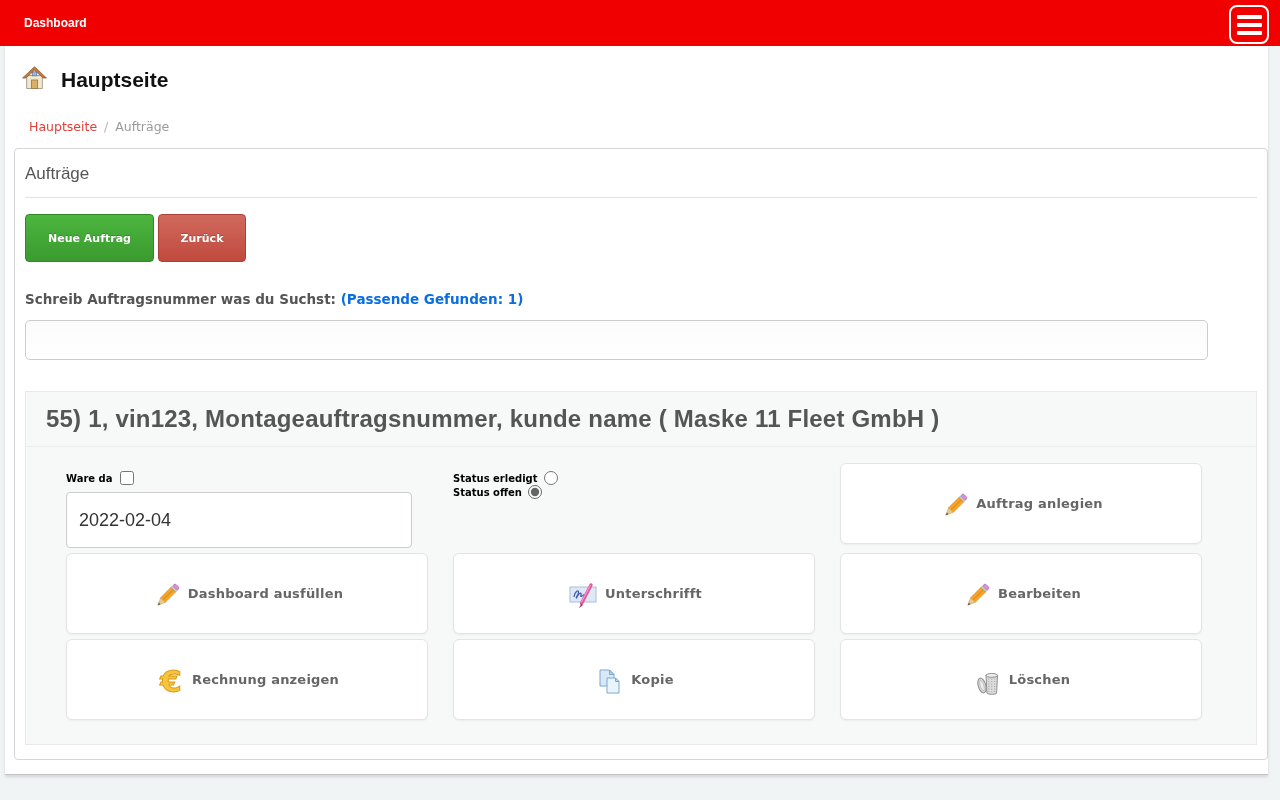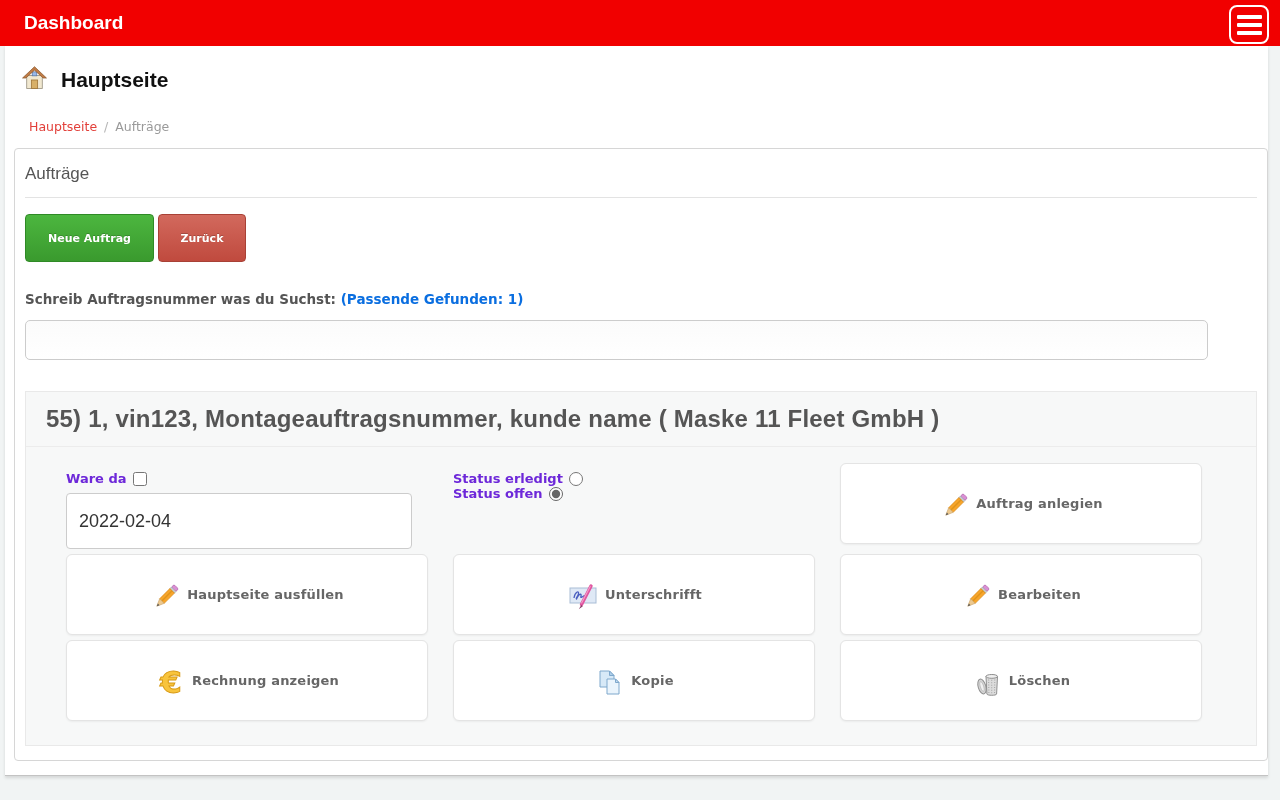--- a/index.html
+++ b/index.html
@@ -1,21 +1,21 @@
 <!DOCTYPE html>
 <html><head>
 <meta charset="utf-8">
 <style>
   * { margin:0; padding:0; box-sizing:border-box; }
   html,body { width:1280px; height:800px; overflow:hidden; }
   body { background:#f1f4f4; font-family:"Liberation Sans", sans-serif; }
 
   
   .topbar { height:46px; background:#f10000; display:flex; align-items:center; position:relative; }
-  .topbar-title { color:#fff; font-weight:bold; font-size:19px; margin-left:24px; }
+  .topbar-title { color:#fff; font-weight:bold; font-size:12px; margin-left:24px; }
   .menu-btn { position:absolute; right:11px; top:5px; width:40px; height:39px;
               border:2px solid #fff; border-radius:8px; background:#f10000;
               display:flex; flex-direction:column; justify-content:center; gap:4px; cursor:pointer; }
   .menu-btn span { display:block; width:25px; height:4px; background:#fff; margin:0 auto; border-radius:1px; }
 
   
   .content { background:#fff; margin:0 12px 0 5px; padding:16px 0 14px 0;
              border-bottom:1px solid #c3c3c3; box-shadow:0 2px 3px rgba(0,0,0,.12); }
 
   .page-head { display:flex; align-items:center; gap:13px; padding:2px 0 0 16px; }
@@ -49,21 +49,21 @@
                   outline:none; display:block; }
 
   
   .record { margin-top:31px; background:#f7f8f8; border:1px solid #e9e9e9; border-radius:0;
             padding-bottom:24px; }
   .record-heading { padding:13px 20px 13px 20px; font-size:24px; font-weight:bold; color:#555;
                     border-bottom:1px solid #ececec; letter-spacing:.2px; }
   .record-grid { margin-top:16px; padding:0 54px 0 40px; display:grid;
                  grid-template-columns:repeat(3,1fr); column-gap:25px; row-gap:5px; }
 
-  .small-label { font-family:"DejaVu Sans", sans-serif; font-weight:bold; font-size:13px; color:#6d28d9; }
+  .small-label { font-family:"DejaVu Sans", sans-serif; font-weight:bold; font-size:10px; color:#000000; }
   .ware-row { display:flex; align-items:center; gap:7px; padding-top:8px; }
   .ware-row input { width:14px; height:14px; accent-color:#777; }
   .date-input { margin-top:7px; width:346px; height:56px; border:1px solid #ccc; border-radius:4px;
                 background:#fff; padding:0 12px; font-size:18px; color:#333; outline:none; }
 
   .status-col { padding-top:8px; display:flex; flex-direction:column; }
   .status-row { display:flex; align-items:center; gap:6px; }
   .status-row input { width:14px; height:14px; accent-color:#666; }
 
   .action-card { background:#fff; border:1px solid #e4e4e4; border-radius:6px; height:81px;
@@ -167,21 +167,21 @@
                   <g transform="rotate(45 16 16)">
                 <rect x="12.8" y="1.5" width="6.4" height="3.8" rx="1.7" fill="#da8fd4" stroke="#b468ae" stroke-width="0.7"></rect>
                 <rect x="12.8" y="5.1" width="6.4" height="2.3" fill="#c9cdd2" stroke="#9aa0a8" stroke-width="0.6"></rect>
                 <rect x="12.8" y="7.3" width="6.4" height="14.5" fill="#f7a52b" stroke="#d8860f" stroke-width="0.7"></rect>
                 <line x1="16" y1="7.3" x2="16" y2="21.8" stroke="#e0941c" stroke-width="1.4"></line>
                 <path d="M12.8 21.8 L19.2 21.8 L16 29 Z" fill="#edc98f" stroke="#c9a265" stroke-width="0.6"></path>
                 <path d="M14.9 26.4 L17.1 26.4 L16 29 Z" fill="#555"></path>
               </g>
                 </svg>
             </span>
-            <span class="action-label">Hauptseite ausfüllen</span>
+            <span class="action-label">Dashboard ausfüllen</span>
           </div>
 
           <div class="action-card">
             <span class="icon">
               <svg width="34" height="32" viewBox="0 0 34 32">
                 <rect x="4" y="7" width="26" height="15" fill="#dfe9f6" stroke="#a9bdd6"></rect>
                 <path d="M8 17 C9 10.5, 13 9.5, 12.5 12.5 C12 15.5, 9.5 17.5, 10.5 18 C12 14.5, 14.5 12, 15 13.5 C15.5 15, 14 17, 15.5 16.3 C17 15.6, 18 14.2, 19 14.8" stroke="#4a5fc0" fill="none" stroke-width="1.3"></path>
                 <line x1="25" y1="5" x2="15.5" y2="23.5" stroke="#e055a0" stroke-width="3.4" stroke-linecap="round"></line>
                 <line x1="24.2" y1="5.4" x2="15.6" y2="22" stroke="#f49cc8" stroke-width="1.1" stroke-linecap="round"></line>
                 <path d="M15.2 24 L12.8 28.2 L16.8 25.2 Z" fill="#8a3b68"></path>

